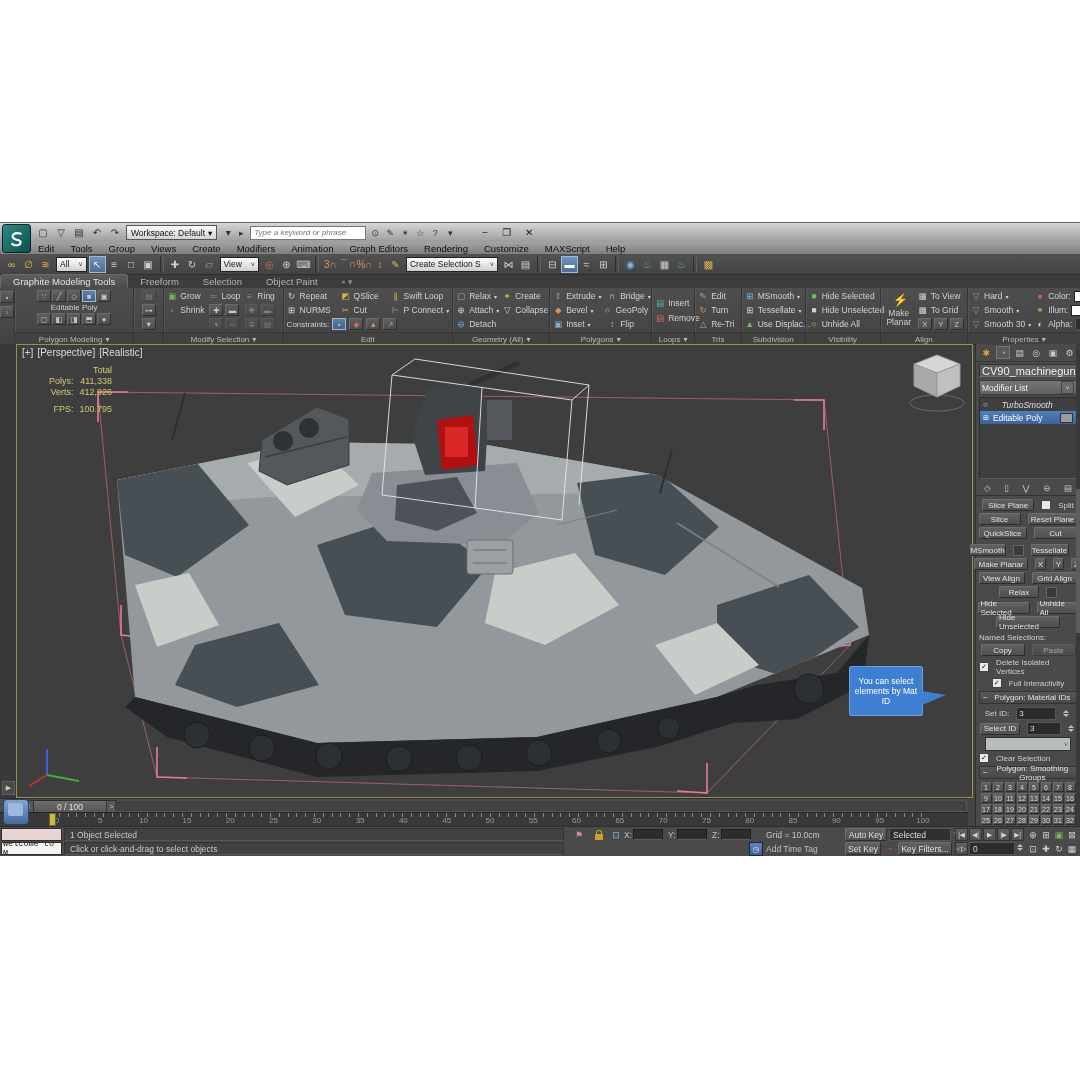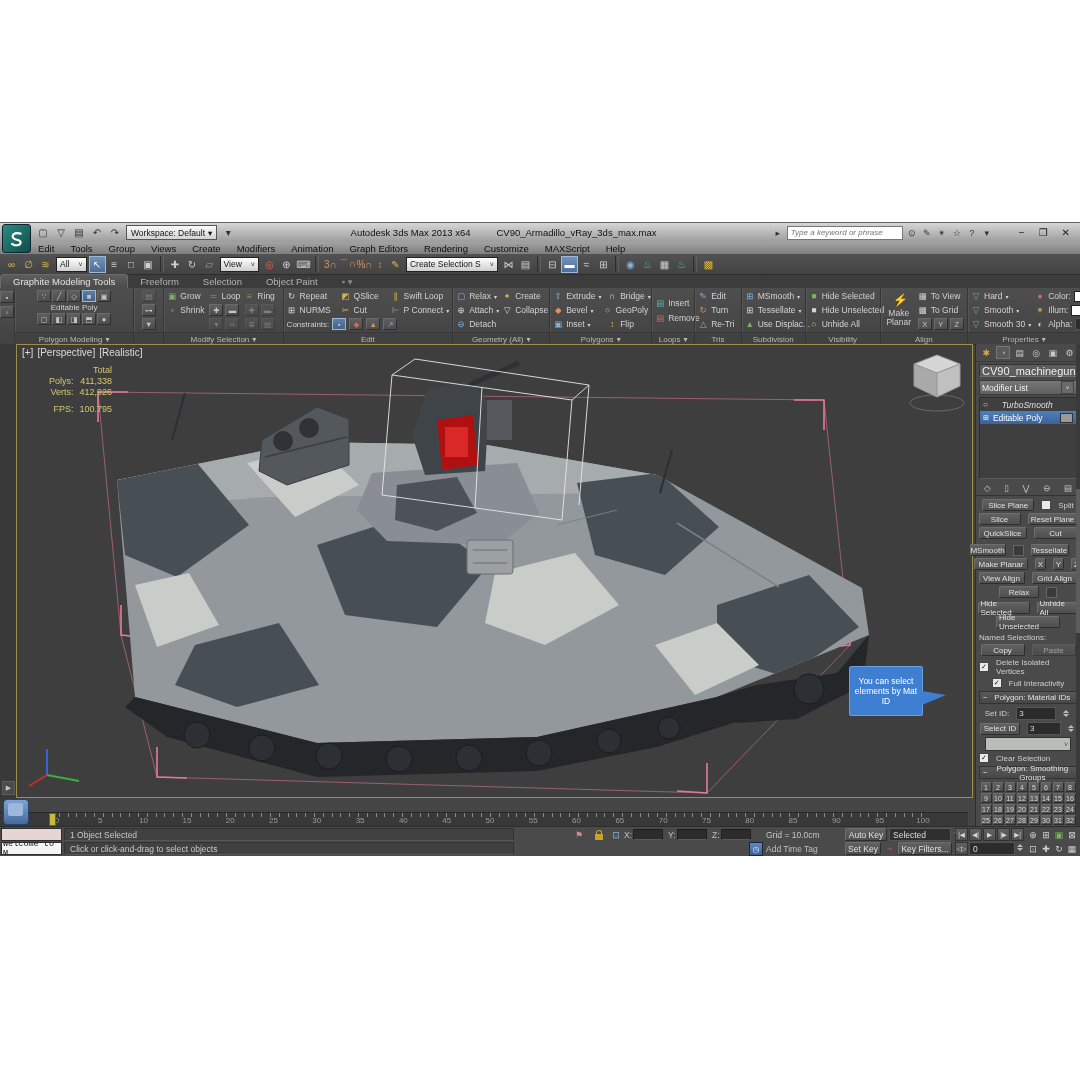--- a/index.html
+++ b/index.html
@@ -137,21 +137,21 @@
   .ticknums span{width:14px;text-align:center;}
   .fmarker{position:absolute;left:49px;top:0;width:7px;height:13px;background:#c9b93c;border:1px solid #6f6420;box-sizing:border-box;}
 
   
   .status{position:absolute;left:0;top:603px;width:1080px;height:30px;background:#4a4a4a;border-top:1px solid #2d2d2d;box-sizing:border-box;}
   .srow1{position:absolute;left:0;top:1px;width:1080px;height:14px;}
   .srow2{position:absolute;left:0;top:15px;width:1080px;height:14px;}
   .pinkbox{position:absolute;left:1px;top:0;width:61px;height:13px;background:#e7d5d5;border:1px solid #2e2e2e;box-sizing:border-box;}
   .listener{position:absolute;left:1px;top:0;width:61px;height:13px;background:#f4f4f4;border:1px solid #2e2e2e;
             font-family:"Liberation Mono",monospace;font-size:8.5px;color:#111;display:flex;align-items:center;padding:0 1px;box-sizing:border-box;overflow:hidden;}
-  .promptpane{position:absolute;left:64px;top:0;width:450px;height:13px;background:#414141;border:1px solid #333;
+  .promptpane{position:absolute;left:64px;top:0;width:500px;height:13px;background:#414141;border:1px solid #333;
               border-bottom-color:#555;color:#c9c9c9;font-size:8.5px;display:flex;align-items:center;padding:0 5px;box-sizing:border-box;}
   .sico{position:absolute;top:0;width:14px;height:13px;display:flex;align-items:center;justify-content:center;font-size:9px;color:#ccc;}
   .coordlbl{position:absolute;top:2px;font-size:8.5px;color:#c0c0c0;}
   .coordfield{position:absolute;top:1px;width:30px;height:11px;background:#2c2c2c;border:1px solid #1e1e1e;border-bottom-color:#5a5a5a;box-sizing:border-box;}
   .gridlbl{position:absolute;left:766px;top:2px;font-size:8.5px;color:#c6c6c6;}
   .timetagico{position:absolute;left:749px;top:0;width:12px;height:12px;background:linear-gradient(#5d88c4,#3c5f96);border:1px solid #223;
               color:#dce8f8;font-size:8px;display:flex;align-items:center;justify-content:center;}
   .sbtn{position:absolute;height:13px;background:linear-gradient(#616161,#4f4f4f);border:1px solid #6e6e6e;
         border-bottom-color:#2d2d2d;border-right-color:#2d2d2d;border-radius:2px;color:#e0e0e0;font-size:8.5px;
         display:flex;align-items:center;justify-content:center;box-sizing:border-box;}
@@ -181,24 +181,20 @@
       <span class="qi">▢</span>
       <span class="qi">▽</span>
       <span class="qi">▤</span>
       <span class="qi">↶</span>
       <span class="qi">↷</span>
       <span class="wsbox">
         <span>Workspace: Default</span>
         <span class="dar">▾</span>
       </span>
       <span class="qi">▾</span>
-    </div>
-    <div class="titlemid">
-      <span>Autodesk 3ds Max 2013 x64</span>
-      <span>CV90_Armadillo_vRay_3ds_max.max</span>
     </div>
     <div class="searchwrap">
       <span class="sic">▸</span>
       <input class="searchbox" placeholder="Type a keyword or phrase" style="">
       <span class="sic">⊙</span>
       <span class="sic">✎</span>
       <span class="sic">✴</span>
       <span class="sic">☆</span>
       <span class="sic">?</span>
       <span class="sic">▾</span>
@@ -959,20 +955,26 @@
       <div class="crow">
         <span class="cb" style="width:48px;">Select By SG</span>
         <span class="cb" style="width:40px;">Clear All</span>
       </div>
     </div>
     <div class="cscroll">
           <i></i>
         </div>
   </div>
 
+  <div class="sliderrow">
+    <span class="tsbtn" style="left:23px;">&lt;</span>
+    <span class="tshandle">0 / 100</span>
+    <span class="tsbtn" style="left:106px;">&gt;</span>
+    <span class="tschan"></span>
+  </div>
   <div class="tlayout"></div>
   <div class="ruler">
     <div class="ticksmarks"></div>
     <div class="ticknums">
       <span>0</span>
           <span>5</span>
           <span>10</span>
           <span>15</span>
           <span>20</span>
           <span>25</span>

